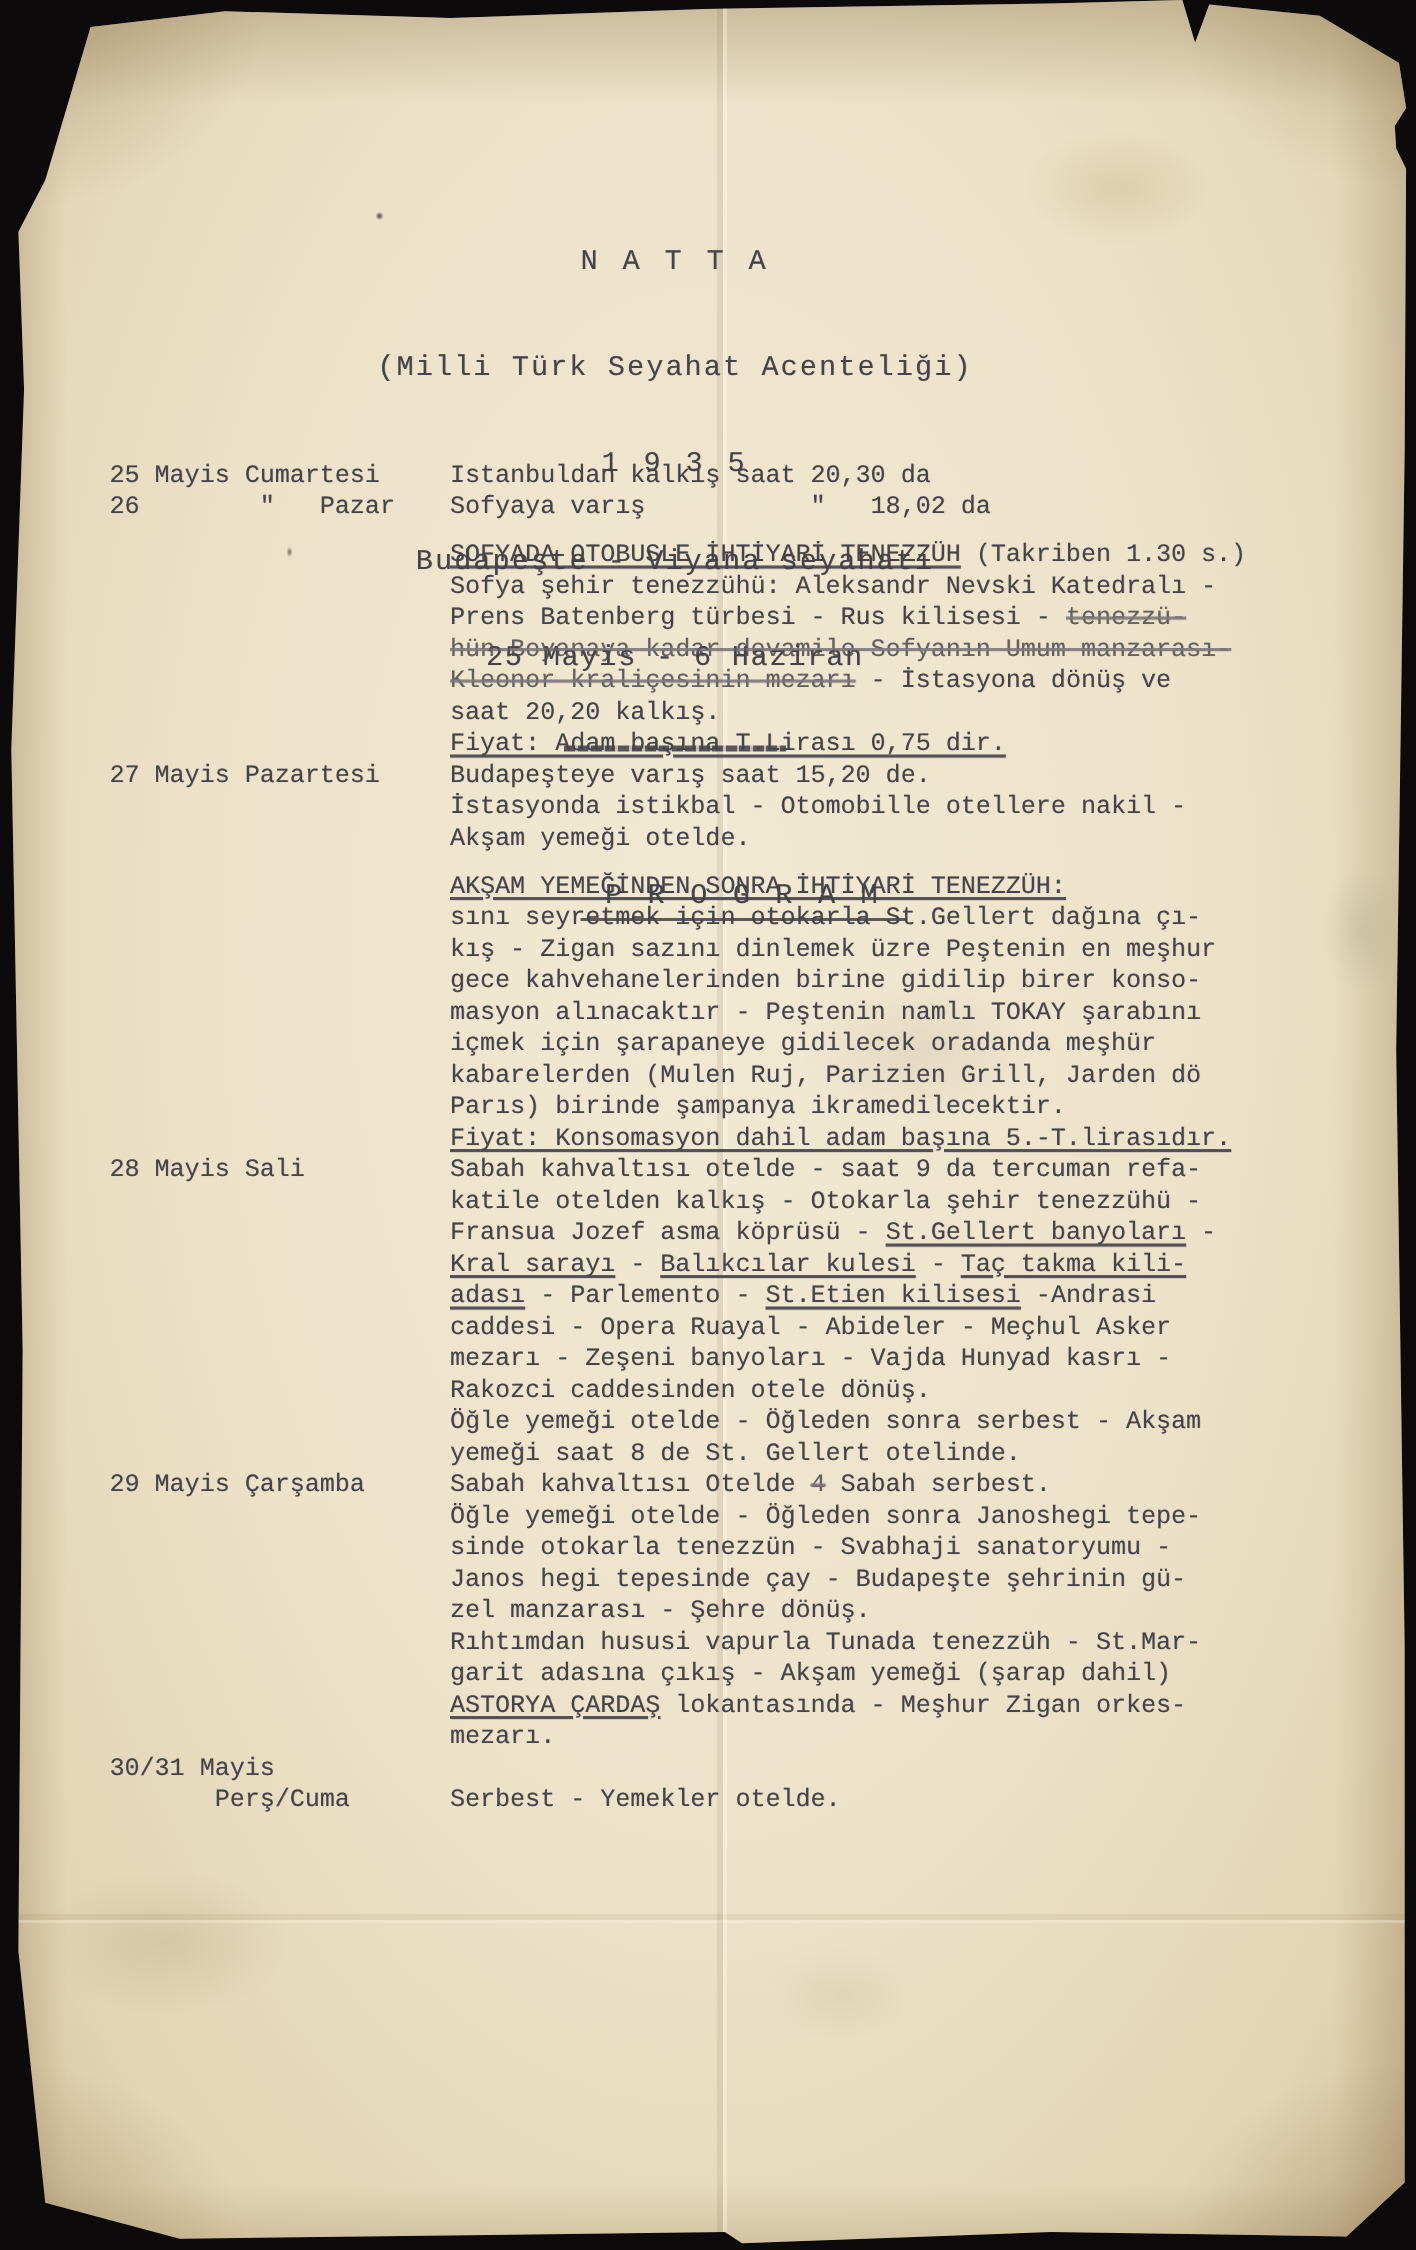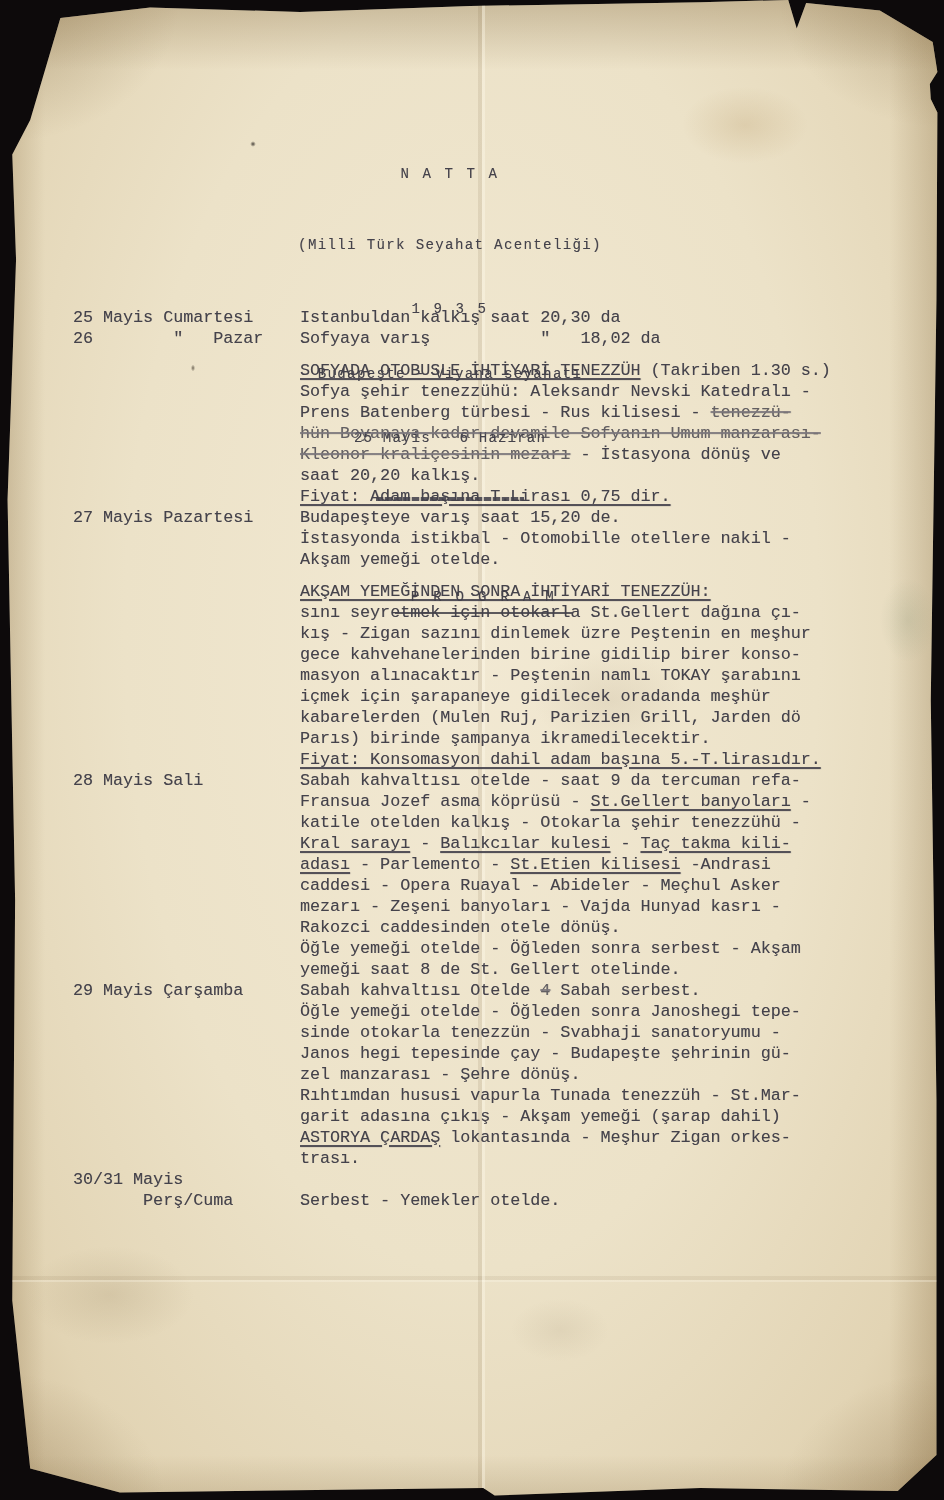--- a/index.html
+++ b/index.html
@@ -40,21 +40,21 @@
       radial-gradient(240px 190px at 0% 0%, rgba(110,85,45,.35), transparent 75%),
       radial-gradient(220px 170px at 100% 0%, rgba(110,85,45,.30), transparent 75%),
       radial-gradient(220px 170px at 0% 100%, rgba(110,85,45,.28), transparent 75%),
       radial-gradient(220px 170px at 100% 100%, rgba(110,85,45,.28), transparent 75%),
       
       radial-gradient(ellipse at 50% 42%, #f2e9d3 0%, #ece2c8 52%, #e2d4b4 84%, #d2bf9b 100%);
   }
   .ink{color:#44424b;text-shadow:.3px .3px .5px rgba(68,66,75,.35);}
   .header{
     position:absolute;top:121px;left:0;width:900px;text-align:center;
-    font-size:14px;line-height:21.5px;white-space:pre;
+    font-size:19px;line-height:21.5px;white-space:pre;
   }
   .hdr-title{letter-spacing:2.6px;margin-bottom:6px;}
   .hdr-sub,.hdr-trip{letter-spacing:1.4px;}
   .hdr-year{letter-spacing:2.6px;}
   .hdr-dates{letter-spacing:1.2px;}
   .squiggle{
     display:block;width:148px;height:4px;margin:4px auto 0 auto;
     background:repeating-linear-gradient(90deg, rgba(72,70,80,.9) 0 7px, rgba(72,70,80,.25) 7px 9px);
   }
   .program-title{
@@ -138,22 +138,22 @@
               <div class="line"><span>Parıs) birinde şampanya ikramedilecektir.</span></div>
               <div class="line"><span class="u">Fiyat: Konsomasyon dahil adam başına 5.-T.lirasıdır.</span></div>
             </div>
           </div>
         </div>
         <div class="entry">
           <div class="date-col"><div class="line">28 Mayis Sali</div></div>
           <div class="content-col">
             <div class="block">
               <div class="line"><span>Sabah kahvaltısı otelde - saat 9 da tercuman refa-</span></div>
+              <div class="line"><span>katile otelden kalkış - Otokarla şehir tenezzühü -</span></div>
               <div class="line"><span>Fransua Jozef asma köprüsü - </span><span class="u">St.Gellert banyoları</span><span> -</span></div>
-              <div class="line"><span>katile otelden kalkış - Otokarla şehir tenezzühü -</span></div>
               <div class="line"><span class="u">Kral sarayı</span><span> - </span><span class="u">Balıkcılar kulesi</span><span> - </span><span class="u">Taç takma kili-</span></div>
               <div class="line"><span class="u">adası</span><span> - Parlemento - </span><span class="u">St.Etien kilisesi</span><span> -Andrasi</span></div>
               <div class="line"><span>caddesi - Opera Ruayal - Abideler - Meçhul Asker</span></div>
               <div class="line"><span>mezarı - Zeşeni banyoları - Vajda Hunyad kasrı -</span></div>
               <div class="line"><span>Rakozci caddesinden otele dönüş.</span></div>
               <div class="line"><span>Öğle yemeği otelde - Öğleden sonra serbest - Akşam</span></div>
               <div class="line"><span>yemeği saat 8 de St. Gellert otelinde.</span></div>
             </div>
           </div>
         </div>
@@ -162,21 +162,21 @@
           <div class="content-col">
             <div class="block">
               <div class="line"><span>Sabah kahvaltısı Otelde </span><span class="x">4</span><span> Sabah serbest.</span></div>
               <div class="line"><span>Öğle yemeği otelde - Öğleden sonra Janoshegi tepe-</span></div>
               <div class="line"><span>sinde otokarla tenezzün - Svabhaji sanatoryumu -</span></div>
               <div class="line"><span>Janos hegi tepesinde çay - Budapeşte şehrinin gü-</span></div>
               <div class="line"><span>zel manzarası - Şehre dönüş.</span></div>
               <div class="line"><span>Rıhtımdan hususi vapurla Tunada tenezzüh - St.Mar-</span></div>
               <div class="line"><span>garit adasına çıkış - Akşam yemeği (şarap dahil)</span></div>
               <div class="line"><span class="u">ASTORYA ÇARDAŞ</span><span> lokantasında - Meşhur Zigan orkes-</span></div>
-              <div class="line"><span>trası.</span></div>
+              <div class="line"><span>mezarı.</span></div>
             </div>
           </div>
         </div>
         <div class="entry">
           <div class="date-col"><div class="line">30/31 Mayis</div><div class="line">       Perş/Cuma</div></div>
           <div class="content-col">
             <div class="block">
               <div class="line"><span> </span></div>
               <div class="line"><span>Serbest - Yemekler otelde.</span></div>
             </div>

